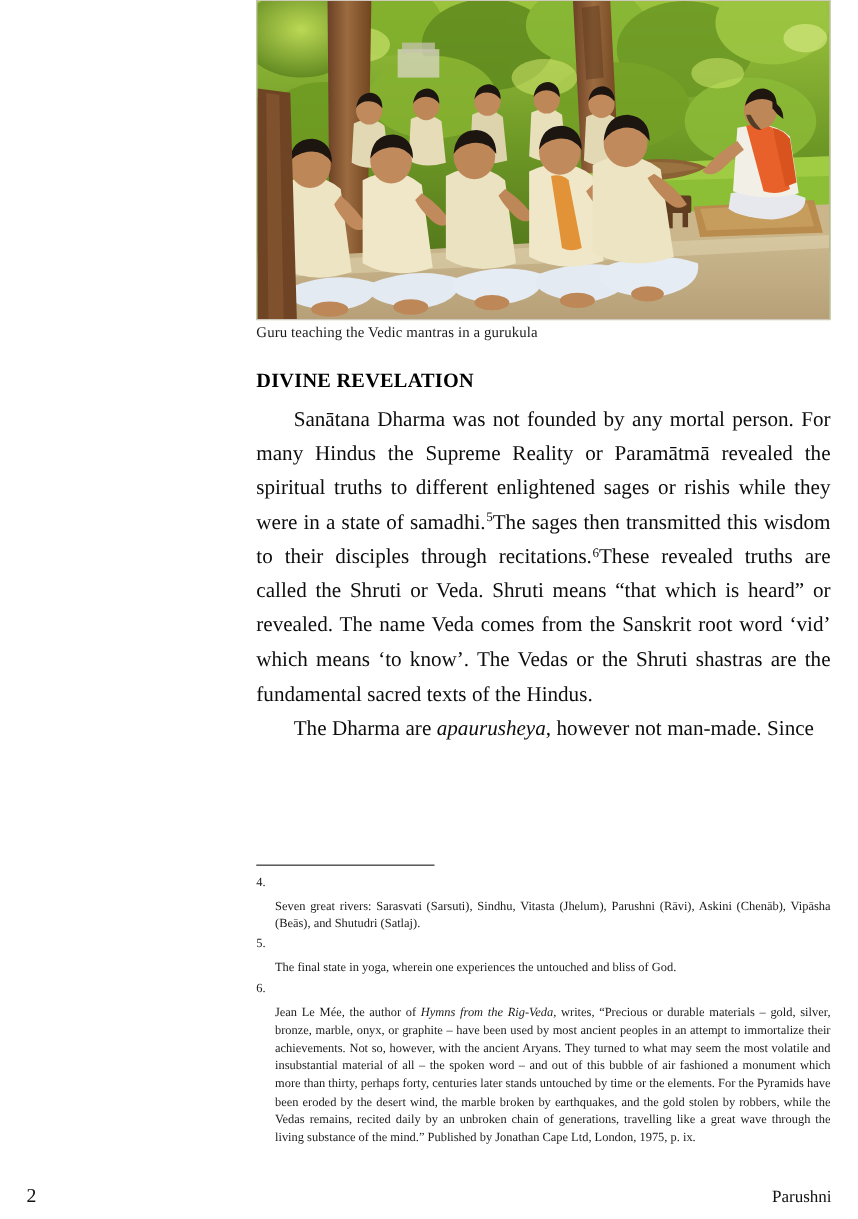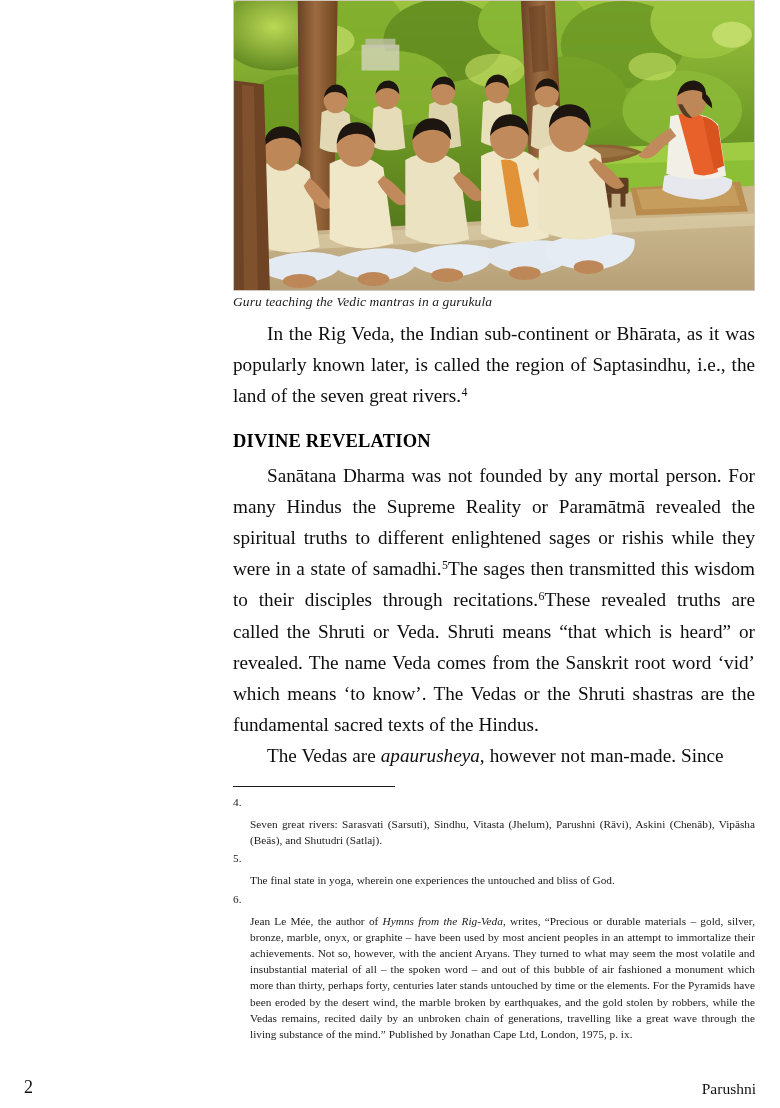--- a/index.html
+++ b/index.html
@@ -37,21 +37,20 @@
     box-sizing: border-box;
     background: #8fae4a;
   }
   .photo svg { display: block; width: 100%; height: 100%; }
 
   .caption {
     position: absolute;
     left: 233px;
     top: 293px;
     width: 522px;
-    font-style: italic;
     font-size: 13.5px;
     line-height: 18px;
     color: #1a1a1a;
     letter-spacing: 0.1px;
   }
 
   
   .body-col {
     position: absolute;
     left: 233px;
@@ -314,29 +313,28 @@
         <path d="M0 80 L30 84 L36 291 L0 291 Z" fill="#6f4424"></path>
         <path d="M8 84 L20 86 L24 291 L10 291 Z" fill="#8a5a33" opacity="0.6"></path>
       </svg>
     </div>
   </div>
 
   <div class="caption">Guru teaching the Vedic mantras in a gurukula</div>
 
   <div class="body-col">
 
-    <p class="body"><span>In the Rig Veda, the Indian sub-continent or Bhārata, as it was popularly known later, is called the region of Saptasindhu, i.e., the land of the seven great rivers.</span><sup class="fn">4</sup></p>
 
     <div class="gap-before-head"></div>
     <h2 class="section-head">DIVINE REVELATION</h2>
     <div class="gap-after-head"></div>
 
     <p class="body"><span>Sanātana Dharma was not founded by any mortal person. For many Hindus the Supreme Reality or Paramātmā revealed the spiritual truths to different enlightened sages or rishis while they were in a state of samadhi.</span><sup class="fn">5</sup><span>The sages then transmitted this wisdom to their disciples through recitations.</span><sup class="fn">6</sup><span>These revealed truths are called the Shruti or Veda. Shruti means “that which is heard” or revealed. The name Veda comes from the Sanskrit root word ‘vid’ which means ‘to know’. The Vedas or the Shruti shastras are the fundamental sacred texts of the Hindus.</span></p>
 
-    <p class="body"><span>The Vedas are </span><em class="ital">apaurusheya</em><span>, however not man-made. Since</span></p>
+    <p class="body"><span>The Dharma are </span><em class="ital">apaurusheya</em><span>, however not man-made. Since</span></p>
   </div>
 
   <div class="footnotes">
     <div class="fn-rule"></div>
 
     <div class="fn-item">
       <span class="fn-num">4.</span>
       <span class="fn-text">Seven great rivers: Sarasvati (Sarsuti), Sindhu, Vitasta (Jhelum), Parushni (Rāvi), Askini (Chenāb), Vipāsha (Beās), and Shutudri (Satlaj).</span>
     </div>
 

